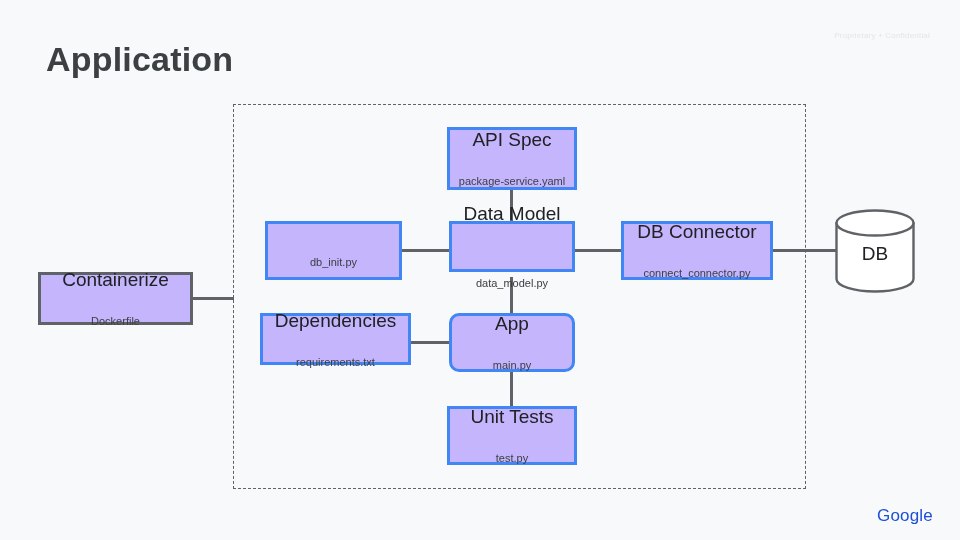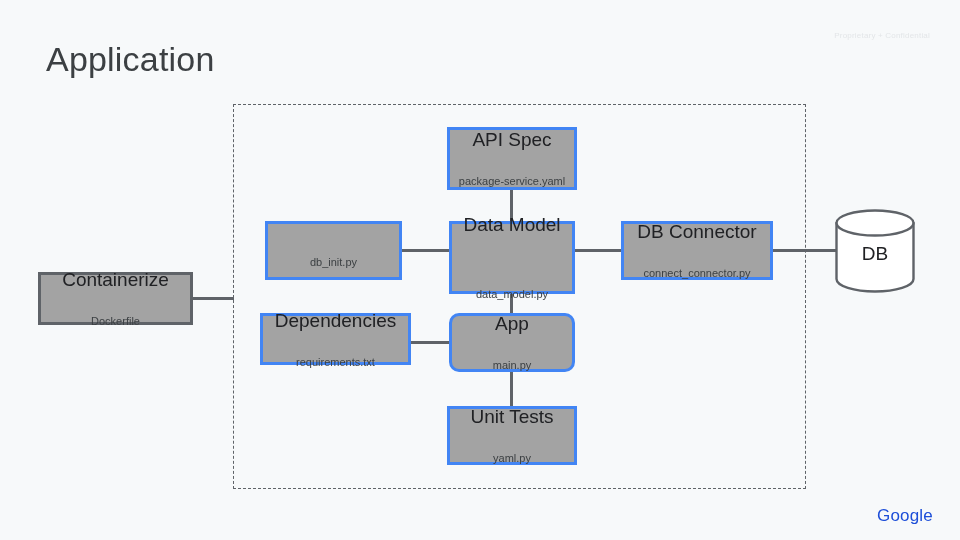--- a/index.html
+++ b/index.html
@@ -15,21 +15,21 @@
     font-family: "Liberation Sans", sans-serif;
     overflow: hidden;
   }
 
   
   #page-title {
     position: absolute;
     left: 46px;
     top: 40px;
     font-size: 34px;
-    font-weight: 400;
+    font-weight: 700;
     color: #3c4043;
     letter-spacing: 0.2px;
     white-space: nowrap;
   }
   #confidential {
     position: absolute;
     right: 30px;
     top: 31px;
     font-size: 8px;
     color: #e3e6e8;
@@ -62,21 +62,21 @@
     position: absolute;
     background: #5f6368;
   }
   .conn.h { height: 3px; }
   .conn.v { width: 3px; }
 
   
   .node {
     position: absolute;
     box-sizing: border-box;
-    background: #a3a3a3;
+    background: #c4b5fd;
     border: 3px solid #4285f4;
     display: flex;
     flex-direction: column;
     align-items: center;
     justify-content: center;
   }
   .node.gray {
     border: 3px solid #5f6368;
   }
   .node .title {
@@ -143,21 +143,21 @@
 
   <div class="node" style="left:447px; top:127px; width:130px; height:63px;">
     <div class="title">API Spec</div>
     <div class="sub">package-service.yaml</div>
   </div>
 
   <div class="node" style="left:265px; top:221px; width:137px; height:59px;">
     <div class="sub">db_init.py</div>
   </div>
 
-  <div class="node" style="left:449px; top:221px; width:126px; height:73px;gap:28px;">
+  <div class="node" style="left:449px; top:221px; width:126px; height:51px;gap:28px;">
     <div class="title">Data Model</div>
     <div class="sub">data_model.py</div>
   </div>
 
   <div class="node" style="left:621px; top:221px; width:152px; height:59px;">
     <div class="title">DB Connector</div>
     <div class="sub">connect_connector.py</div>
   </div>
 
   <div class="node" style="left:260px; top:313px; width:151px; height:52px;">
@@ -165,21 +165,21 @@
     <div class="sub">requirements.txt</div>
   </div>
 
   <div class="node" style="left:449px; top:313px; width:126px; height:59px;border-radius:10px;">
     <div class="title">App</div>
     <div class="sub">main.py</div>
   </div>
 
   <div class="node" style="left:447px; top:406px; width:130px; height:59px;">
     <div class="title">Unit Tests</div>
-    <div class="sub">yaml.py</div>
+    <div class="sub">test.py</div>
   </div>
 
   <div class="node gray" style="left:38px; top:272px; width:155px; height:53px;">
     <div class="title">Containerize</div>
     <div class="sub">Dockerfile</div>
   </div>
 
   <div id="db-cylinder">
     <svg width="82" height="86" viewBox="0 0 82 86" xmlns="http://www.w3.org/2000/svg">
       <path d="M2.5 15 L2.5 71 C2.5 78 20 83.5 41 83.5 C62 83.5 79.5 78 79.5 71 L79.5 15" fill="#ffffff" stroke="#5f6368" stroke-width="2.4" stroke-linecap="round"></path>

